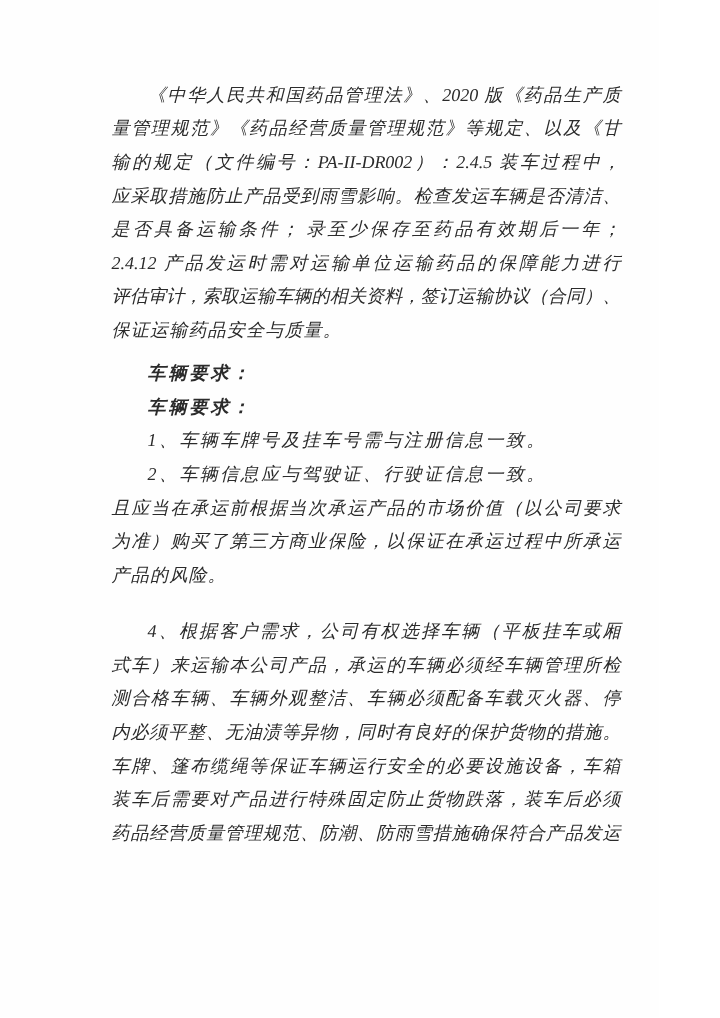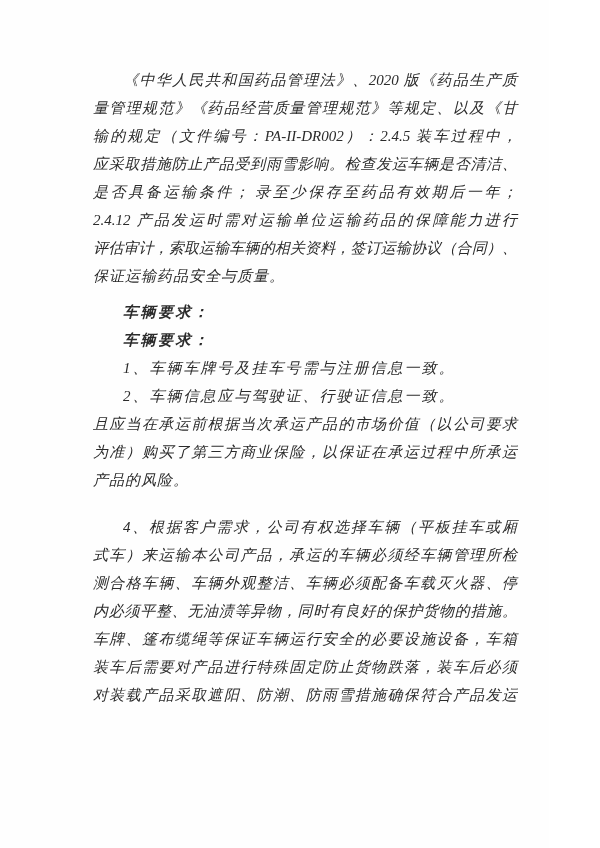--- a/index.html
+++ b/index.html
@@ -77,15 +77,15 @@
       <div class="line indent left">2、车辆信息应与驾驶证、行驶证信息一致。</div>
       <div class="line">且应当在承运前根据当次承运产品的市场价值（以公司要求</div>
       <div class="line">为准）购买了第三方商业保险，以保证在承运过程中所承运</div>
       <div class="line end">产品的风险。</div>
       <div class="line indent gap5">4、根据客户需求，公司有权选择车辆（平板挂车或厢</div>
       <div class="line">式车）来运输本公司产品，承运的车辆必须经车辆管理所检</div>
       <div class="line">测合格车辆、车辆外观整洁、车辆必须配备车载灭火器、停</div>
       <div class="line">内必须平整、无油渍等异物，同时有良好的保护货物的措施。</div>
       <div class="line">车牌、篷布缆绳等保证车辆运行安全的必要设施设备，车箱</div>
       <div class="line">装车后需要对产品进行特殊固定防止货物跌落，装车后必须</div>
-      <div class="line">对装载产品采取遮阳、防潮、防雨雪措施确保符合产品发运</div>
+      <div class="line">药品经营质量管理规范、防潮、防雨雪措施确保符合产品发运</div>
     </div>
 </div>
 
 </body></html>

